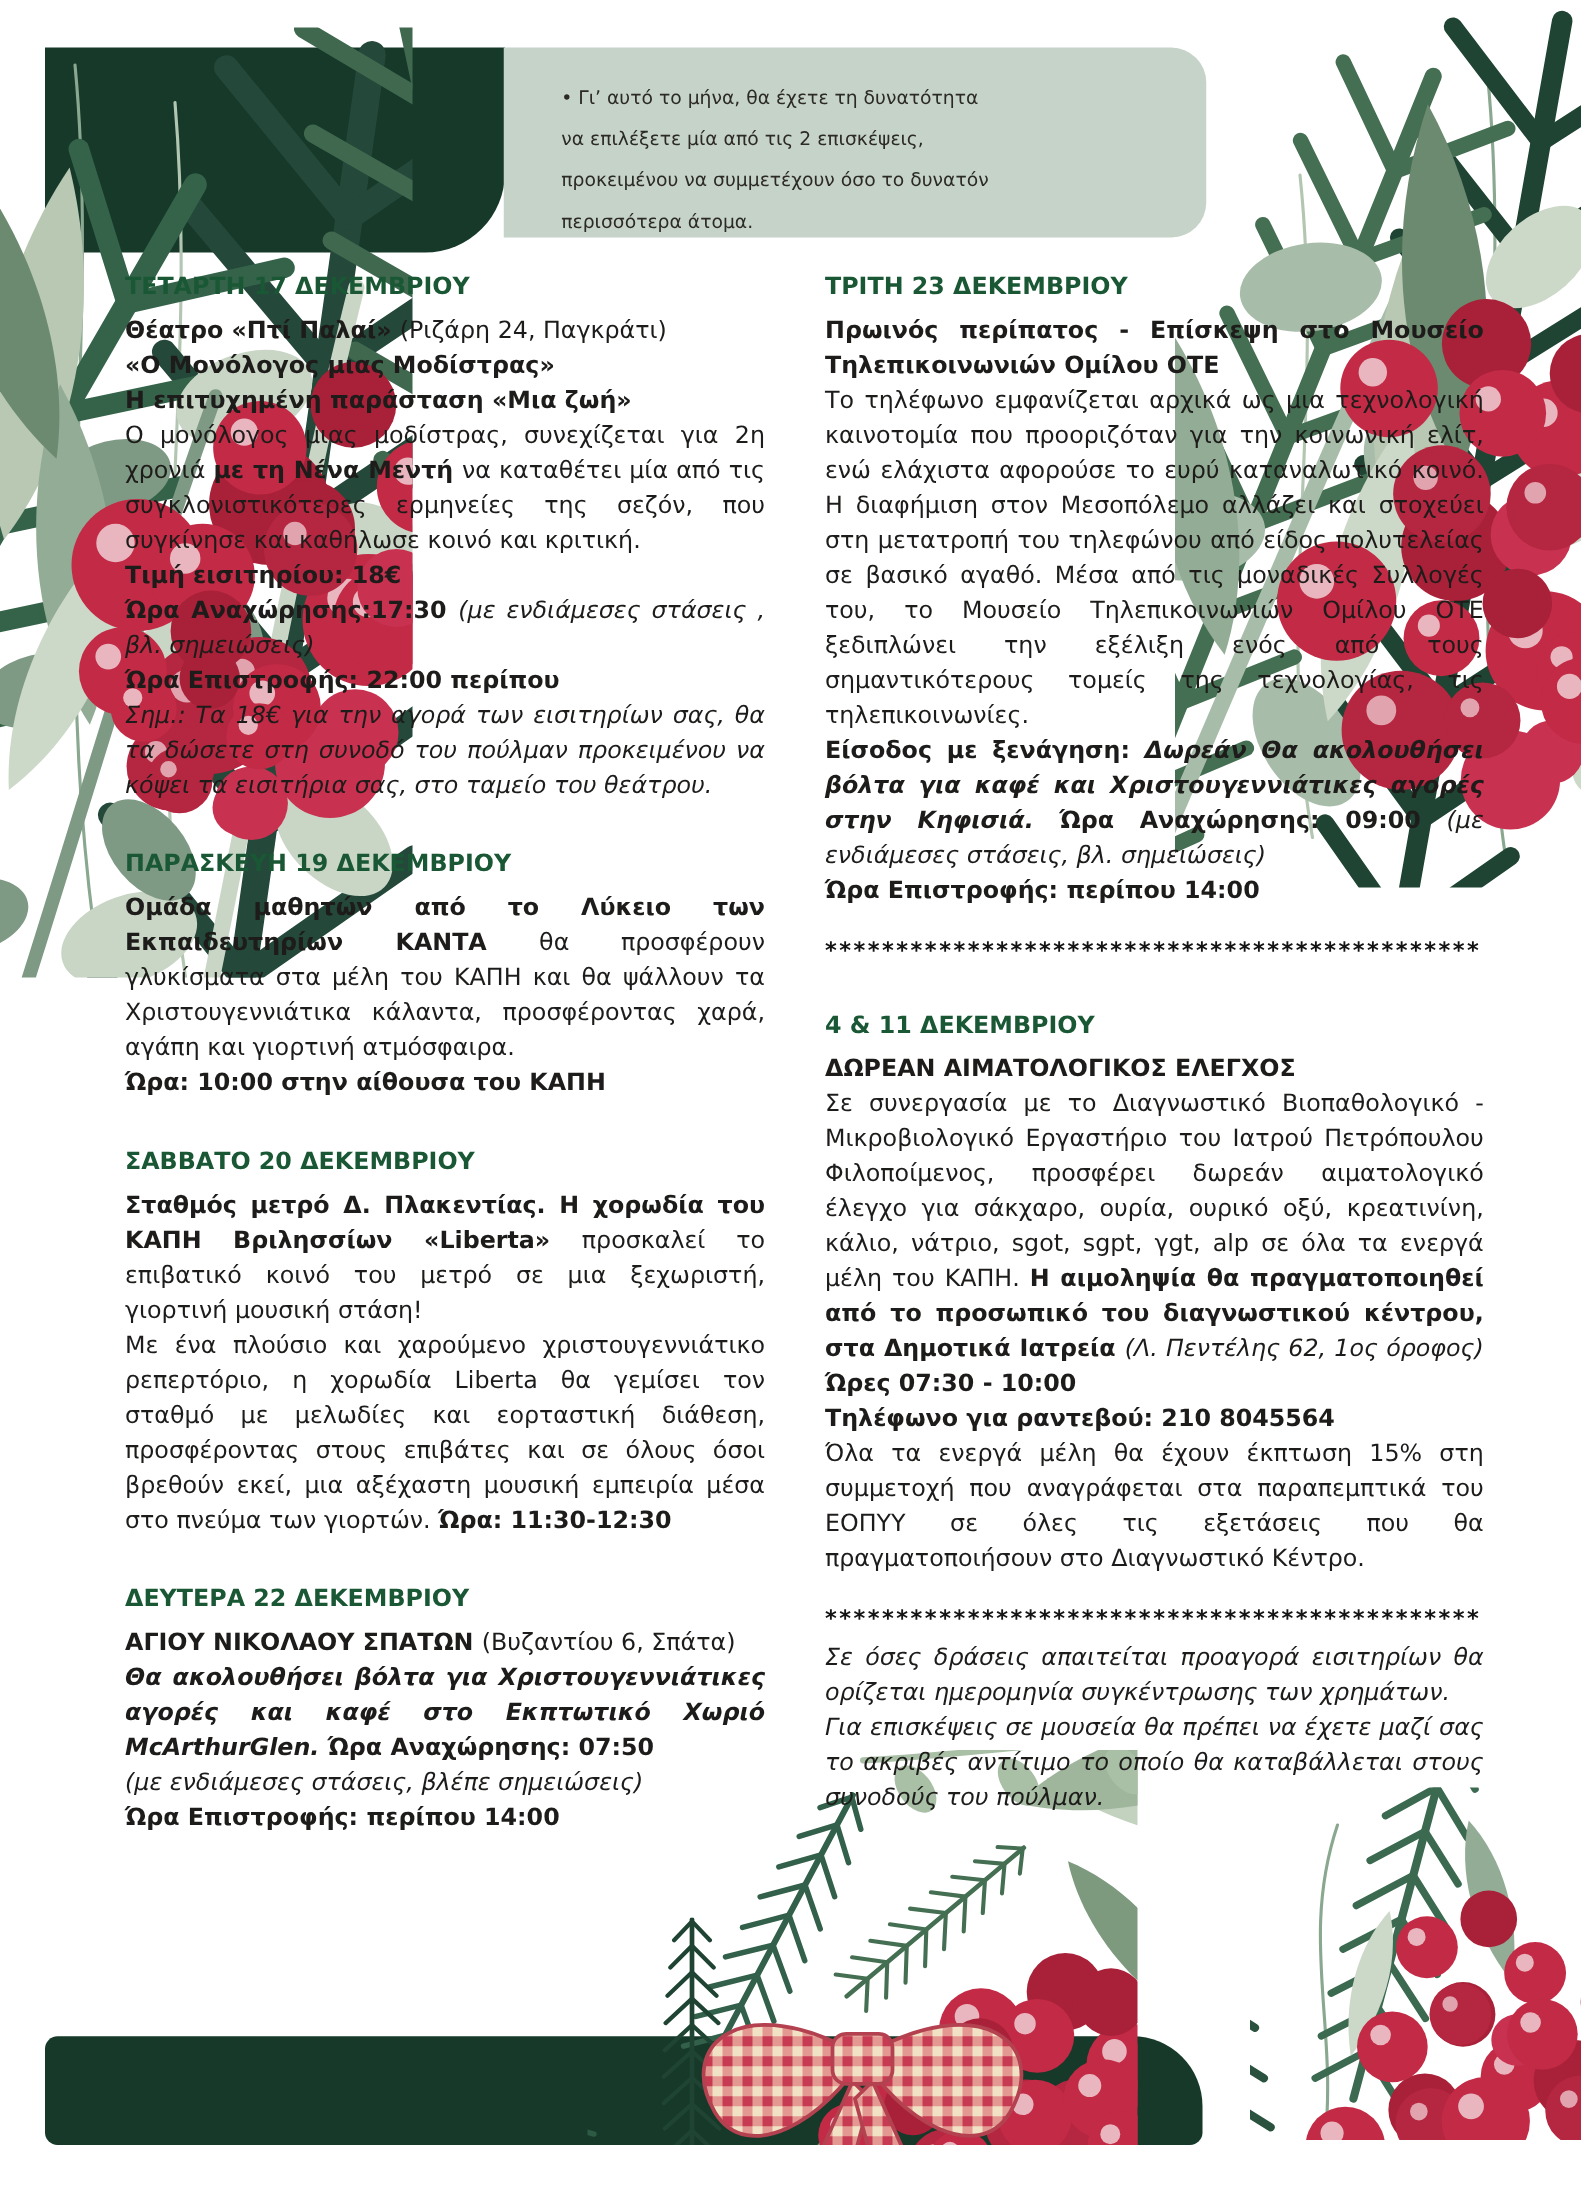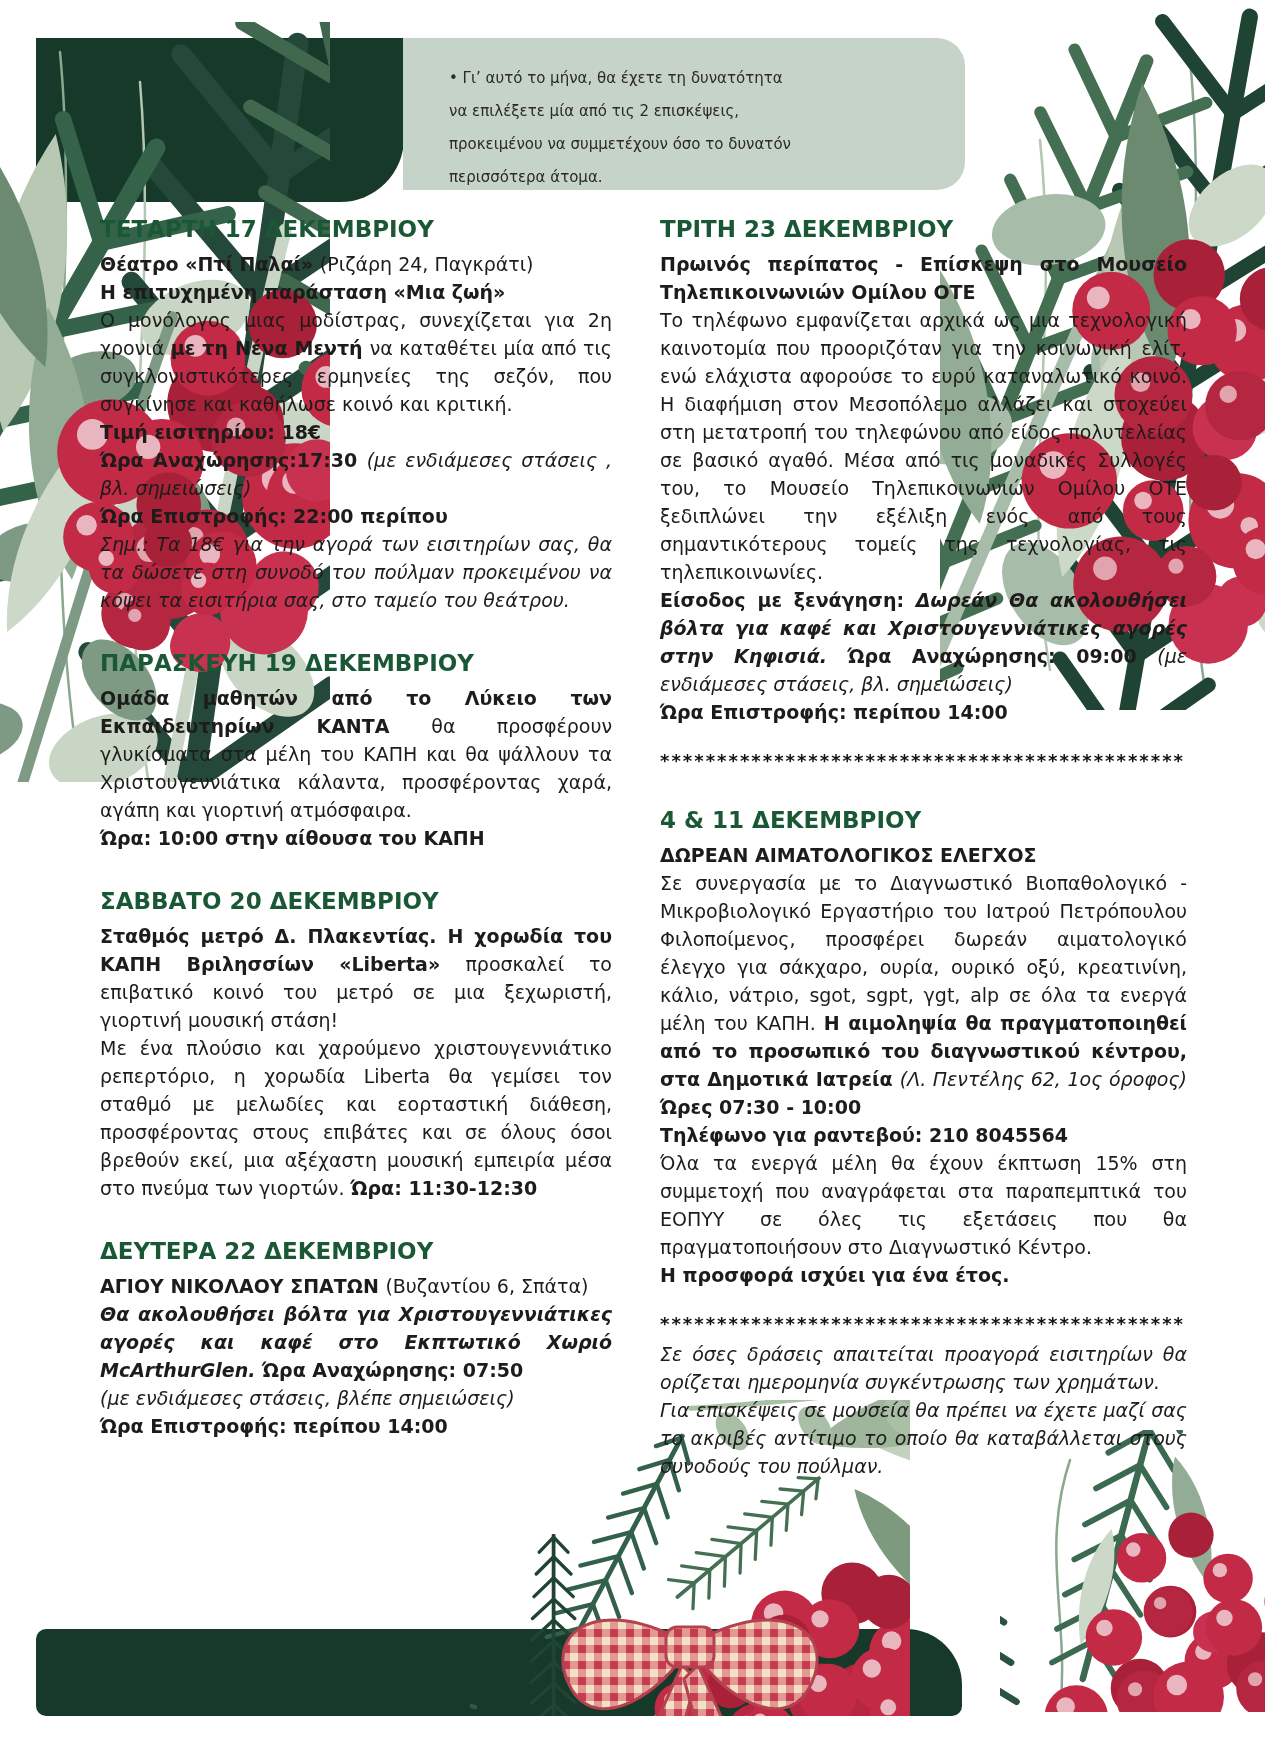--- a/index.html
+++ b/index.html
@@ -22,21 +22,21 @@
   
   .footer-band{
     position:absolute;left:36px;top:1629px;width:926px;height:87px;
     background:#16392a;border-radius:10px 56px 10px 10px;z-index:1;
   }
   
   .col{position:absolute;top:214px;z-index:3;}
   .col-left{left:100px;width:512px;}
   .col-right{left:660px;width:527px;}
   .sec-heading{
-    font-size:23px;line-height:30px;font-weight:bold;color:#1a5835;
+    font-size:19px;line-height:30px;font-weight:bold;color:#1a5835;
     margin:34px 0 6px 0;letter-spacing:0;
   }
   .col .sec-heading:first-child{margin-top:0;}
   .para{margin:0;font-size:19px;line-height:28px;text-align:justify;}
   .separator{
     margin:24px 0 6px 0;font-size:18px;font-weight:bold;letter-spacing:2px;
     white-space:nowrap;overflow:hidden;color:#141414;
   }
   .run-r{font-weight:normal;font-style:normal;}
   .run-b{font-weight:bold;}
@@ -188,20 +188,21 @@
     <use href="#berries" transform="translate(10 200) scale(.9)"></use>
     <use href="#berries" transform="translate(55 130) scale(.8)"></use>
     <use href="#berries" transform="translate(115 170) scale(1.0)"></use>
     <use href="#berries" transform="translate(90 60) scale(.7)"></use>
     <use href="#berries" transform="translate(175 120) scale(.8)"></use>
   </svg>
 
   <div class="col col-left" id="col-left">
       <h2 class="sec-heading">ΤΕΤΑΡΤΗ 17 ΔΕΚΕΜΒΡΙΟΥ</h2>
       <p class="para"><span class="run-b">Θέατρο «Πτί  Παλαί» </span><span class="run-r">(Ριζάρη 24, Παγκράτι)</span></p>
+      <p class="para"><span class="run-b">«Ο Μονόλογος μιας Μοδίστρας»</span></p>
       <p class="para"><span class="run-b">Η επιτυχημένη παράσταση «Μια ζωή»</span></p>
       <p class="para"><span class="run-r">Ο μονόλογος μιας μοδίστρας,  συνεχίζεται για 2η χρονιά  </span><span class="run-b">με τη Νένα Μεντή </span><span class="run-r">να καταθέτει μία από τις συγκλονιστικότερες ερμηνείες της σεζόν, που συγκίνησε και καθήλωσε κοινό και κριτική.</span></p>
       <p class="para"><span class="run-b">Τιμή εισιτηρίου: 18€</span></p>
       <p class="para"><span class="run-b">Ώρα  Αναχώρησης:17:30 </span><span class="run-i">(με ενδιάμεσες στάσεις , βλ. σημειώσεις)</span></p>
       <p class="para"><span class="run-b">Ώρα Επιστροφής: 22:00  περίπου</span></p>
       <p class="para"><span class="run-i">Σημ.: Τα 18€  για την αγορά των εισιτηρίων σας, θα τα δώσετε στη συνοδό του  πούλμαν προκειμένου να κόψει τα εισιτήρια σας, στο ταμείο του θεάτρου.</span></p>
       <h2 class="sec-heading">ΠΑΡΑΣΚΕΥΗ 19 ΔΕΚΕΜΒΡΙΟΥ</h2>
       <p class="para"><span class="run-b">Ομάδα μαθητών από το Λύκειο των Εκπαιδευτηρίων ΚΑΝΤΑ </span><span class="run-r">θα προσφέρουν γλυκίσματα στα μέλη του ΚΑΠΗ και θα ψάλλουν τα Χριστουγεννιάτικα κάλαντα, προσφέροντας χαρά, αγάπη και γιορτινή ατμόσφαιρα.</span></p>
       <p class="para"><span class="run-b">Ώρα: 10:00 στην αίθουσα του ΚΑΠΗ</span></p>
       <h2 class="sec-heading">ΣΑΒΒΑΤΟ 20 ΔΕΚΕΜΒΡΙΟΥ</h2>
@@ -218,19 +219,18 @@
       <p class="para"><span class="run-b">Πρωινός περίπατος - Επίσκεψη στο Μουσείο Τηλεπικοινωνιών Ομίλου  ΟΤΕ</span></p>
       <p class="para"><span class="run-r">Το τηλέφωνο εμφανίζεται αρχικά ως μια τεχνολογική καινοτομία που προοριζόταν για  την κοινωνική ελίτ, ενώ ελάχιστα αφορούσε το ευρύ καταναλωτικό κοινό. Η διαφήμιση στον Μεσοπόλεμο αλλάζει και στοχεύει στη μετατροπή του τηλεφώνου από είδος πολυτελείας σε  βασικό αγαθό. Μέσα από τις μοναδικές Συλλογές του, το Μουσείο Τηλεπικοινωνιών Ομίλου ΟΤΕ ξεδιπλώνει την εξέλιξη ενός από τους σημαντικότερους τομείς της τεχνολογίας, τις τηλεπικοινωνίες.</span></p>
       <p class="para"><span class="run-b">Είσοδος με ξενάγηση: </span><span class="run-bi">Δωρεάν Θα ακολουθήσει βόλτα για καφέ και  Χριστουγεννιάτικες αγορές στην Κηφισιά. </span><span class="run-b">Ώρα Αναχώρησης: 09:00 </span><span class="run-i">(με ενδιάμεσες στάσεις, βλ. σημειώσεις)</span></p>
       <p class="para"><span class="run-b">Ώρα Επιστροφής: περίπου 14:00</span></p>
       <div class="separator">**********************************************</div>
       <h2 class="sec-heading">4 &amp; 11 ΔΕΚΕΜΒΡΙΟΥ</h2>
       <p class="para"><span class="run-b">ΔΩΡΕΑΝ ΑΙΜΑΤΟΛΟΓΙΚΟΣ ΕΛΕΓΧΟΣ</span></p>
       <p class="para"><span class="run-r">Σε συνεργασία με το Διαγνωστικό Βιοπαθολογικό - Μικροβιολογικό Εργαστήριο του Ιατρού Πετρόπουλου Φιλοποίμενος, προσφέρει δωρεάν αιματολογικό έλεγχο για σάκχαρο, ουρία, ουρικό οξύ, κρεατινίνη, κάλιο, νάτριο, sgot, sgpt, γgt, alp σε όλα τα ενεργά μέλη του ΚΑΠΗ. </span><span class="run-b">Η αιμοληψία θα πραγματοποιηθεί από το προσωπικό του διαγνωστικού κέντρου, στα Δημοτικά Ιατρεία </span><span class="run-i">(Λ. Πεντέλης 62, 1ος όροφος) </span><span class="run-b">Ώρες 07:30 - 10:00</span></p>
       <p class="para"><span class="run-b">Τηλέφωνο για ραντεβού: 210 8045564</span></p>
       <p class="para"><span class="run-r">Όλα τα ενεργά μέλη θα έχουν έκπτωση 15% στη συμμετοχή που αναγράφεται στα παραπεμπτικά του ΕΟΠΥΥ σε όλες τις εξετάσεις που θα πραγματοποιήσουν στο Διαγνωστικό Κέντρο.</span></p>
-      <p class="para"><span class="run-b">Η προσφορά ισχύει για ένα έτος.</span></p>
       <div class="separator">**********************************************</div>
       <p class="para"><span class="run-i">Σε όσες δράσεις απαιτείται προαγορά εισιτηρίων θα ορίζεται ημερομηνία συγκέντρωσης των χρημάτων.</span></p>
       <p class="para"><span class="run-i">Για επισκέψεις σε μουσεία θα πρέπει να έχετε μαζί σας το ακριβές αντίτιμο το οποίο θα καταβάλλεται στους συνοδούς του πούλμαν.</span></p>
     </div>
 
 </div>
 
 </body></html>

